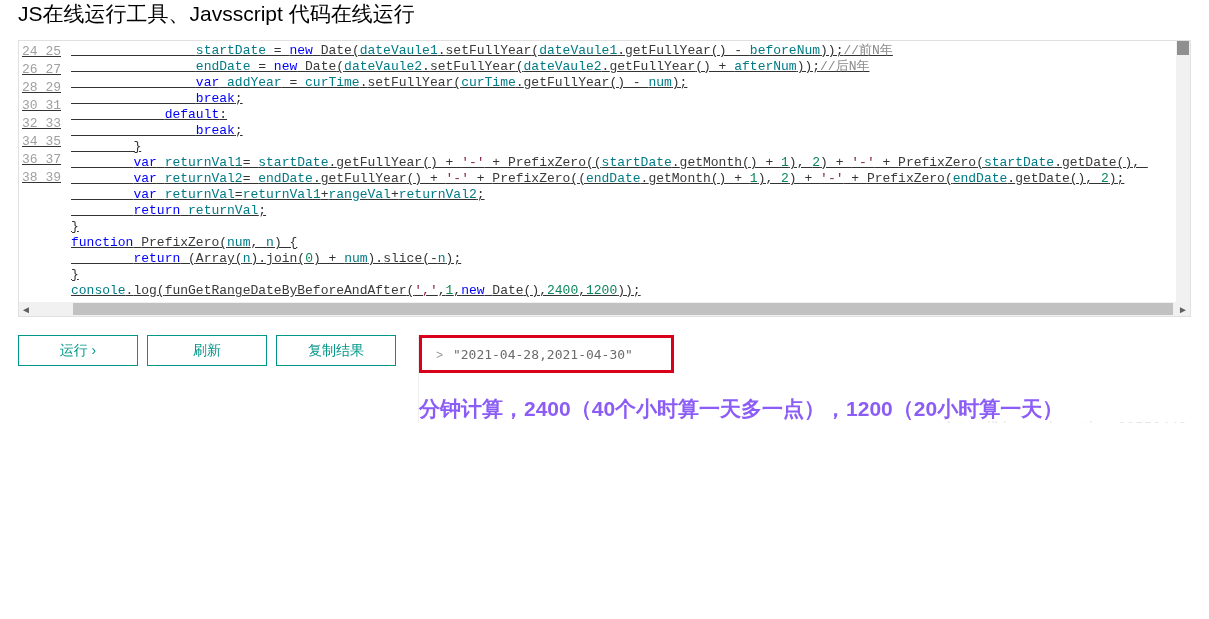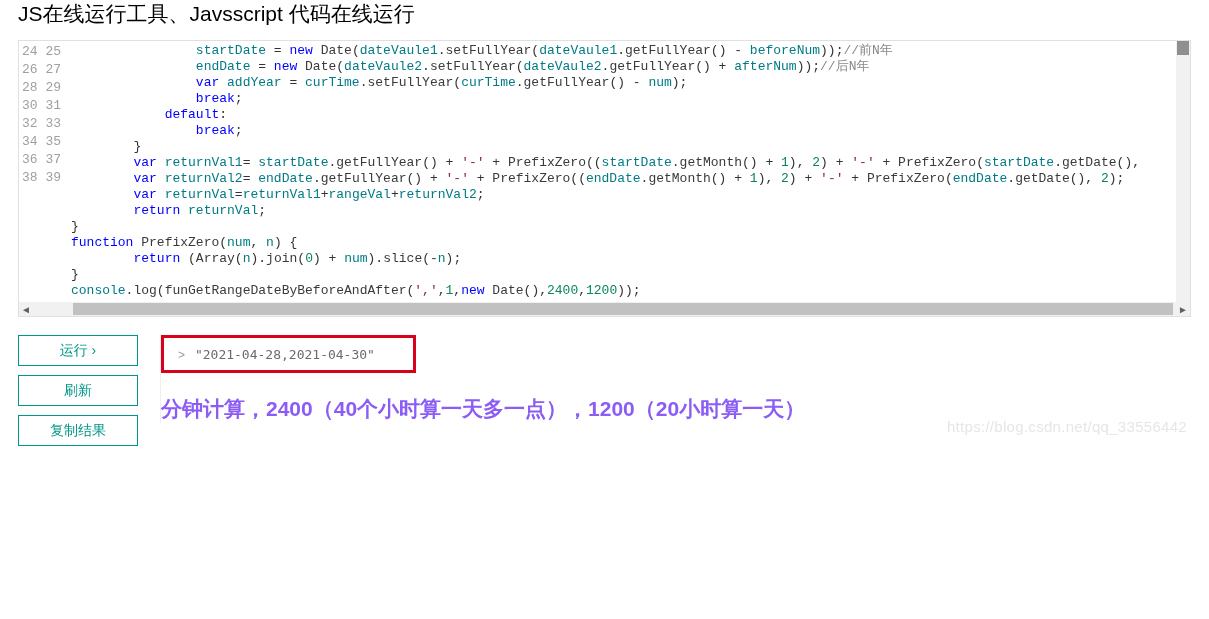--- a/index.html
+++ b/index.html
@@ -1,35 +1,35 @@
 <!DOCTYPE html>
 <html><head>
   <meta charset="utf-8">
   <style>
     * { margin: 0; padding: 0; box-sizing: border-box; }
     body { font-family: Arial, "Microsoft YaHei", sans-serif; background: #fff; color: #333; font-size: 14px; }
     .page { padding: 0 18px; }
     .page-title { font-size: 21px; font-weight: 400; color: #000; margin-bottom: 12px; }
-    .editor-wrap { border: 1px solid #e0e0e0; position: relative; }
+    .editor-wrap { border: 1px solid #e0e0e0; position: relative; text-decoration: underline; }
     .editor-inner { display: flex; overflow: hidden; }
     .gutter { flex: 0 0 52px; text-align: right; padding: 2px 10px 2px 0; color: #a0a0a0; font-family: Consolas, "Courier New", monospace; font-size: 13px; line-height: 18px; user-select: none; }
     .code { flex: 1; padding: 2px 0; font-family: Consolas, "Courier New", monospace; font-size: 13px; line-height: 16px; white-space: pre; overflow-x: auto; color: #333; }
     .tok-kw { color: #0000ff; }
     .tok-fn { color: #3a3a3a; }
     .tok-num { color: #098658; }
     .tok-str { color: #8b2252; }
     .tok-com { color: #8a8a8a; }
     .tok-id { color: #007b85; }
     .scroll-v { position: absolute; right: 0; top: 0; width: 14px; height: calc(100% - 14px); background: #f1f1f1; }
     .scroll-v-thumb { position: absolute; right: 1px; top: 0; width: 12px; height: 14px; background: #8f8f8f; }
     .scroll-h { height: 14px; background: #f1f1f1; position: relative; margin-top: 1px; }
     .scroll-h-thumb { position: absolute; left: 54px; top: 1px; height: 12px; width: 1100px; background: #c1c1c1; }
     .scroll-h-btn { position: absolute; top: 0; width: 14px; height: 14px; display: flex; align-items: center; justify-content: center; color: #606060; font-size: 10px; }
     .lower { display: flex; margin-top: 18px; gap: 22px; align-items: flex-start; }
-    .btn-col { display: flex; flex-direction: column; gap: 9px; }
+    .btn-col { display: flex; flex-direction: row; gap: 9px; }
     .btn { border: 1px solid #009688; background: #fff; color: #009688; width: 120px; height: 31px; font-size: 14px; display: flex; align-items: center; justify-content: center; cursor: pointer; font-family: inherit; }
     .output { flex: 1; border-left: 1px solid #eee; padding-left: 0; position: relative; }
     .result-box { border: 3px solid #d9001b; padding: 8px 14px; margin-bottom: 22px; width: 255px; }
     .result-arrow { color: #9a9a9a; margin-right: 6px; font-size: 12px; }
     .result-text { color: #6b6b6b; font-family: Consolas, monospace; font-size: 13px; }
     .annotation { color: #8b5cf6; font-size: 21px; font-weight: 700; font-family: "Microsoft YaHei", sans-serif; text-shadow: 0.5px 0.5px 0 #fff, -0.5px -0.5px 0 #fff; }
     .watermark { position: absolute; right: 4px; bottom: -12px; color: #e6e6e6; font-size: 15px; letter-spacing: 0.3px; pointer-events: none; }
   </style>
 </head>
 <body>

